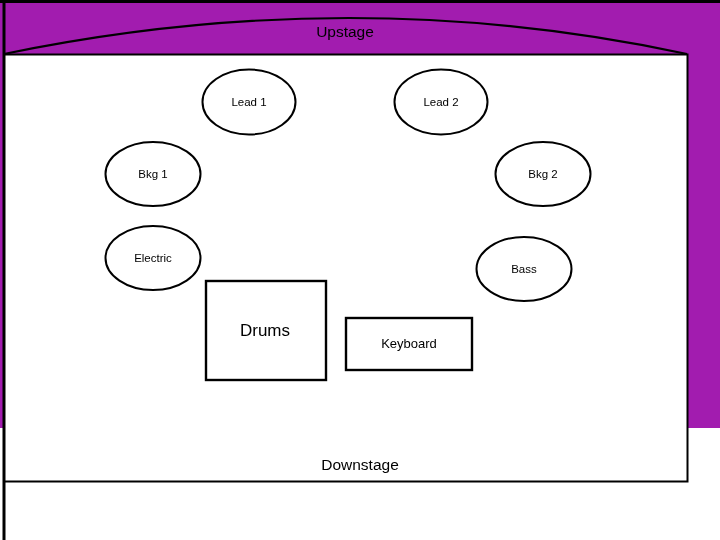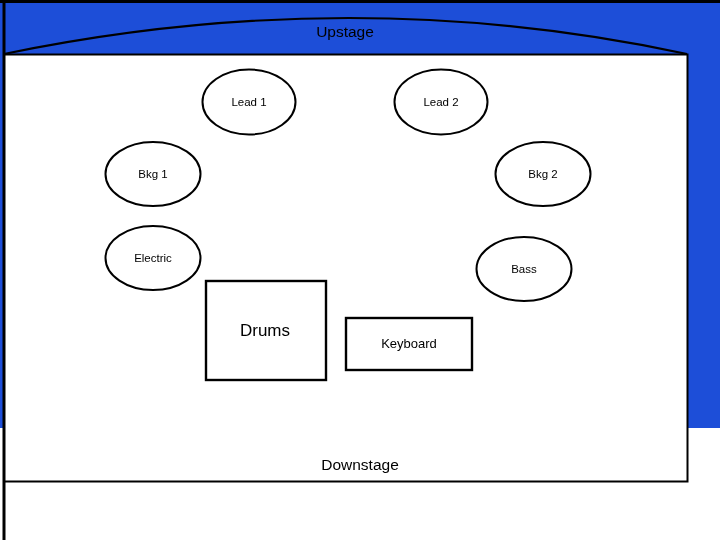--- a/index.html
+++ b/index.html
@@ -12,21 +12,21 @@
     width: 720px;
     height: 540px;
     overflow: hidden;
     font-family: "Liberation Sans", sans-serif;
     color: #000000;
   }
   #stage-plot {
     position: relative;
     width: 720px;
     height: 428px;
-    background: #1d4ed8;
+    background: #a21caf;
   }
   #stage-svg {
     position: absolute;
     top: 0;
     left: 0;
     width: 720px;
     height: 540px;
     display: block;
   }
   .shape-outline {

